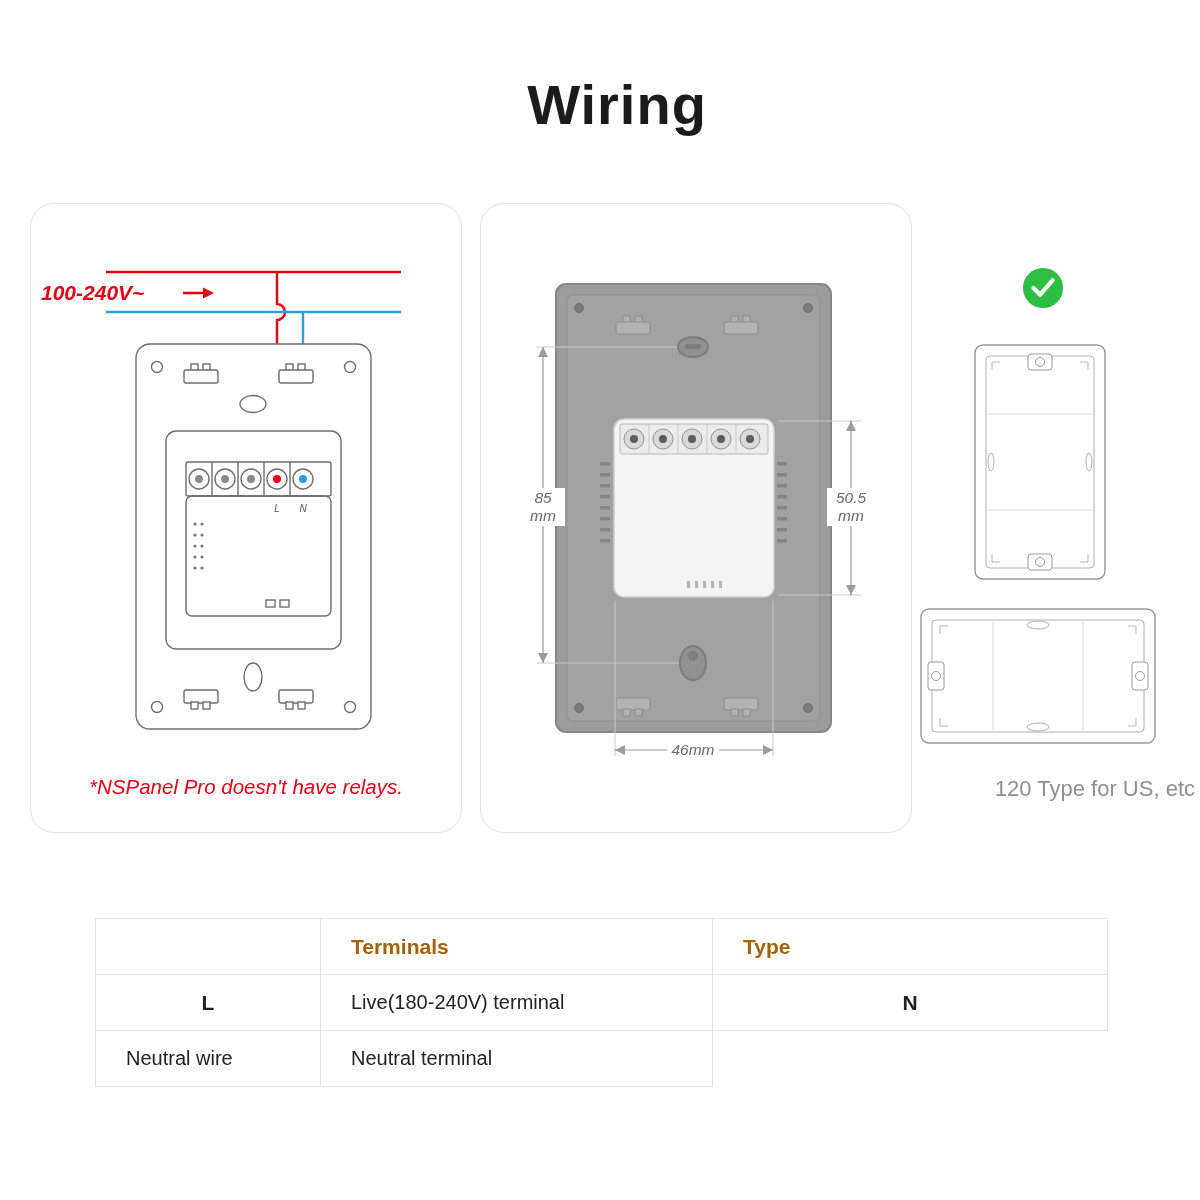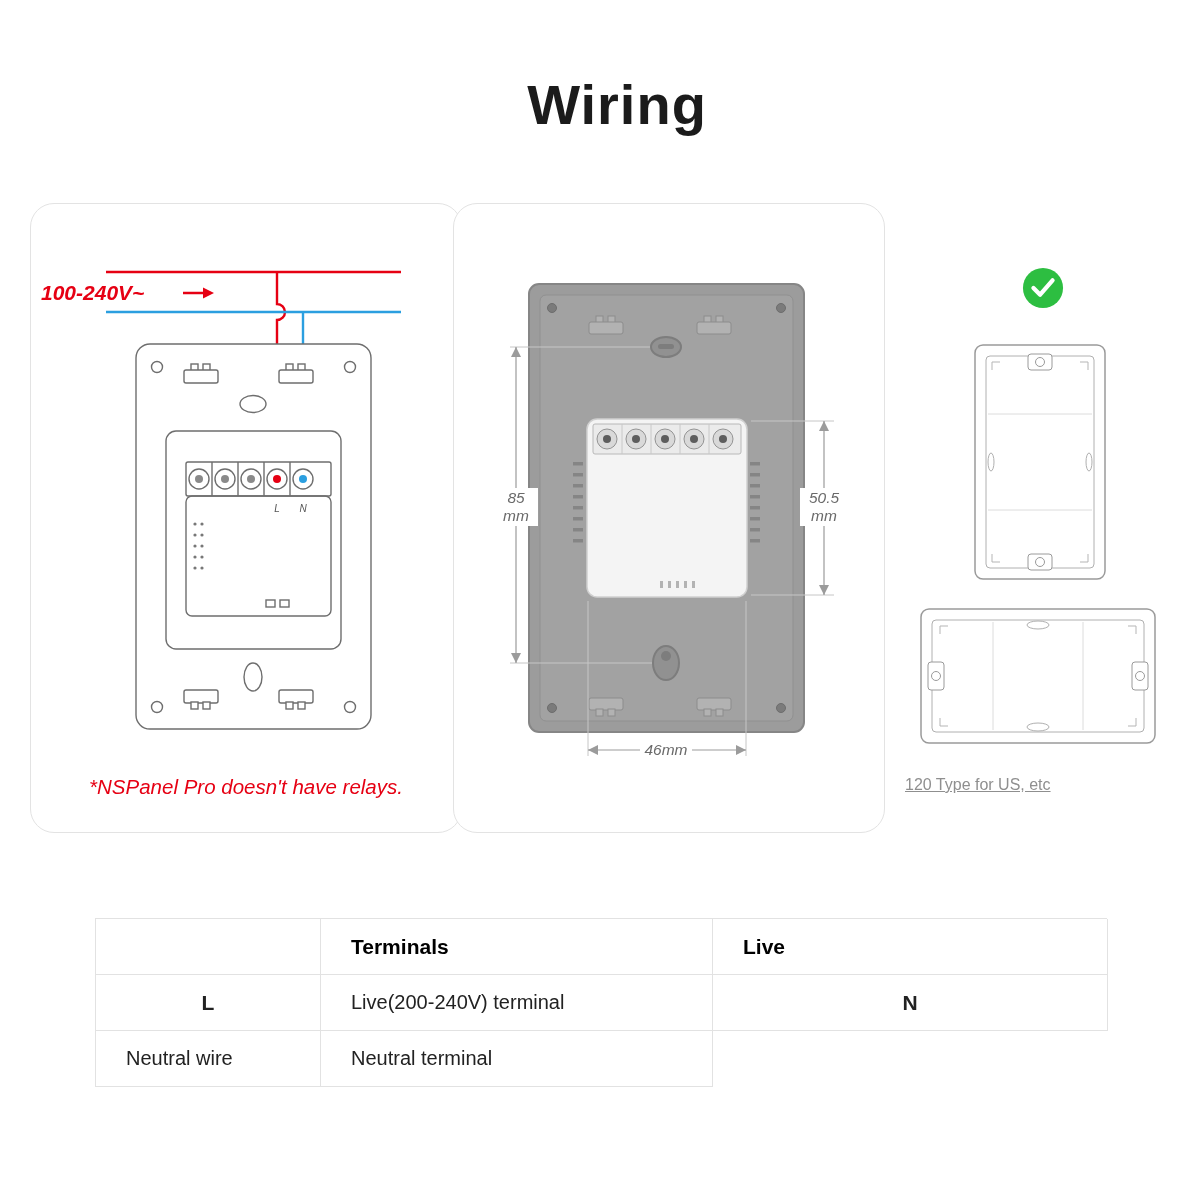--- a/index.html
+++ b/index.html
@@ -14,36 +14,36 @@
   }
   #page-title{
     position:absolute;top:72px;left:0;width:1200px;margin:0;
     text-align:center;font-size:56px;font-weight:700;color:#1b1b1b;
     letter-spacing:1px;
     padding-left:17px;
   }
   svg text{font-family:"Liberation Sans",sans-serif}
   .caption{
     position:absolute;left:905px;top:776px;width:290px;
-    text-align:left;font-size:16px;color:#8f8f8f;text-decoration:underline;
+    text-align:right;font-size:22px;color:#8f8f8f;
   }
   .check-wrap{position:absolute;left:1022px;top:267px;width:42px;height:42px}
   
   .tbl{
     position:absolute;left:95px;top:918px;width:1012px;
     display:grid;grid-template-columns:225px 392px 395px;grid-auto-rows:56px;
     border-top:1px solid #e2e2e2;border-left:1px solid #e2e2e2;
     box-sizing:border-box;
   }
   .cell{
     border-right:1px solid #e2e2e2;border-bottom:1px solid #e2e2e2;
     display:flex;align-items:center;box-sizing:border-box;
     padding-left:30px;font-size:20px;color:#222;
   }
-  .cell.head{font-weight:700;font-size:21px;color:#000000}
+  .cell.head{font-weight:700;font-size:21px;color:#a16207}
   .cell.keycol{justify-content:center;padding-left:0;font-weight:700;font-size:21px}
 </style>
 </head>
 <body>
 
 <h1 id="page-title">Wiring</h1>
 
 <div class="card" style="left:30px;top:203px;width:430px;height:628px">
   <svg width="430" height="628" viewBox="0 0 430 628">
 
@@ -122,21 +122,21 @@
       </g>
     </g>
 
     <text x="246" y="308" font-size="10" fill="#555" text-anchor="middle">L</text>
     <text x="272" y="308" font-size="10" fill="#555" text-anchor="middle">N</text>
 
     <text x="215" y="590" font-size="20.5" text-anchor="middle" fill="#e60013">*NSPanel Pro doesn't have relays.</text>
   </svg>
 </div>
 
-<div class="card" style="left:453px;top:203px;width:430px;height:628px">
+<div class="card" style="left:480px;top:203px;width:430px;height:628px">
   <svg width="430" height="628" viewBox="0 0 430 628">
 
     <g>
       <rect x="75" y="80" width="275" height="448" rx="10" fill="#9c9c9c" stroke="#868686" stroke-width="2"></rect>
       <rect x="86" y="91" width="253" height="426" rx="6" fill="#a2a2a2" stroke="#909090" stroke-width="1"></rect>
       <circle cx="98" cy="104" r="4.5" fill="#7b7b7b" stroke="#6d6d6d"></circle>
       <circle cx="327" cy="104" r="4.5" fill="#7b7b7b" stroke="#6d6d6d"></circle>
       <circle cx="98" cy="504" r="4.5" fill="#7b7b7b" stroke="#6d6d6d"></circle>
       <circle cx="327" cy="504" r="4.5" fill="#7b7b7b" stroke="#6d6d6d"></circle>
       <g fill="#b2b2b2" stroke="#8c8c8c">
@@ -277,21 +277,21 @@
     <rect x="214" y="56" width="16" height="28" rx="3"></rect>
       <circle cx="222" cy="70" r="4.5" fill="none"></circle>
   </g>
 </svg>
 
 <div class="caption">120 Type for US, etc</div>
 
 <div class="tbl">
   <div class="cell head"></div>
   <div class="cell head">Terminals</div>
-  <div class="cell head">Live</div>
+  <div class="cell head">Type</div>
 
   <div class="cell keycol">L</div>
-  <div class="cell">Live(200-240V) terminal</div>
+  <div class="cell">Live(180-240V) terminal</div>
 
   <div class="cell keycol">N</div>
   <div class="cell">Neutral wire</div>
   <div class="cell">Neutral terminal</div>
 </div>
 
 </body></html>

